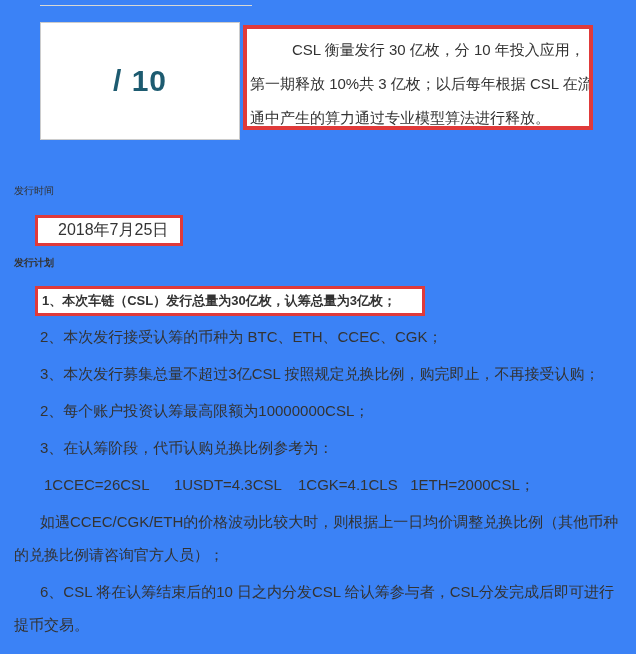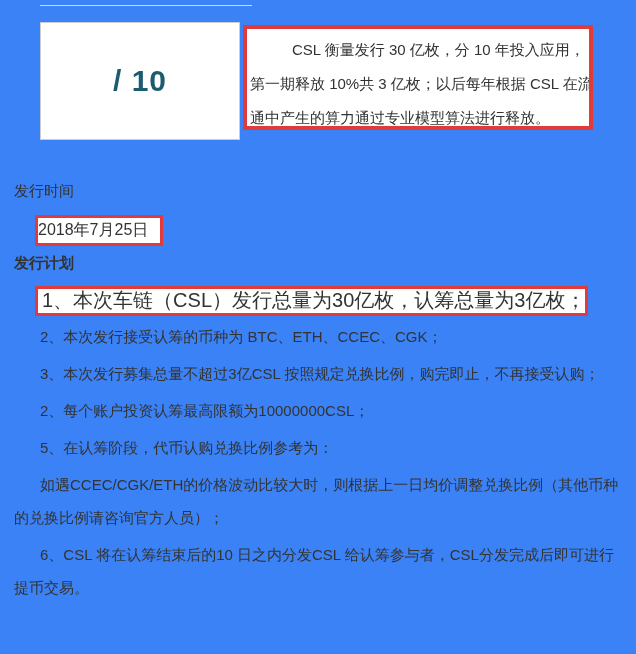--- a/index.html
+++ b/index.html
@@ -34,39 +34,40 @@
   .summary-box{
     position:absolute;left:243px;top:25px;width:350px;height:105px;
     box-sizing:border-box;border:4px solid #e03a3a;background:#ffffff;
     padding:4px 3px;overflow:hidden;
     font-size:15px;color:#333333;
   }
   .summary-line{height:34px;line-height:34px;padding-top:0;white-space:nowrap;}
   .summary-line.first{padding-left:42px;}
   
   .section-heading{
-    position:absolute;left:14px;font-size:15px;color:#333333;line-height:16px;
+    position:absolute;left:14px;font-size:10px;color:#333333;line-height:16px;
   }
   .h-time{top:183px;}
   .h-plan{top:255px;font-weight:bold;}
   
   .date-box{
     position:absolute;left:35px;top:215px;
     border:3px solid #e03a3a;background:#ffffff;
-    padding:2px 12px 3px 0;
+    padding:2px 12px 3px 20px;
     font-size:16px;color:#333333;line-height:20px;
     white-space:nowrap;
   }
   
   .item1-box{
     position:absolute;left:35px;top:286px;
     border:3px solid #e03a3a;background:#ffffff;
-    padding:2px 0 3px 4px;
-    font-size:20px;color:#333333;line-height:19px;
+    padding:2px 26px 3px 4px;
+    font-size:13px;color:#333333;line-height:19px;
     white-space:nowrap;
+    font-weight:bold;
   }
   
   .body-flow{
     position:absolute;left:0;top:320px;width:636px;
     box-sizing:border-box;padding:0 14px;
     font-size:15px;line-height:33px;color:#333333;
   }
   .body-flow p{margin:0 0 4px 0;text-indent:26px;}
   .body-flow p.rates{text-indent:30px;white-space:pre-wrap;}
 </style>
@@ -92,18 +93,19 @@
   <div class="date-box">2018年7月25日</div>
 
   <div class="section-heading h-plan">发行计划</div>
 
   <div class="item1-box">1、本次车链（CSL）发行总量为30亿枚，认筹总量为3亿枚；</div>
 
   <div class="body-flow">
     <p>2、本次发行接受认筹的币种为 BTC、ETH、CCEC、CGK；</p>
     <p>3、本次发行募集总量不超过3亿CSL 按照规定兑换比例，购完即止，不再接受认购；</p>
     <p>2、每个账户投资认筹最高限额为10000000CSL；</p>
-    <p>5、在认筹阶段，代币认购兑换比例参考为：</p>
+    <p>3、在认筹阶段，代币认购兑换比例参考为：</p>
+    <p class="rates">1CCEC=26CSL      1USDT=4.3CSL    1CGK=4.1CLS   1ETH=2000CSL；</p>
     <p>如遇CCEC/CGK/ETH的价格波动比较大时，则根据上一日均价调整兑换比例（其他币种的兑换比例请咨询官方人员）；</p>
     <p>6、CSL 将在认筹结束后的10 日之内分发CSL 给认筹参与者，CSL分发完成后即可进行提币交易。</p>
   </div>
 
 </div>
 
 </body></html>

